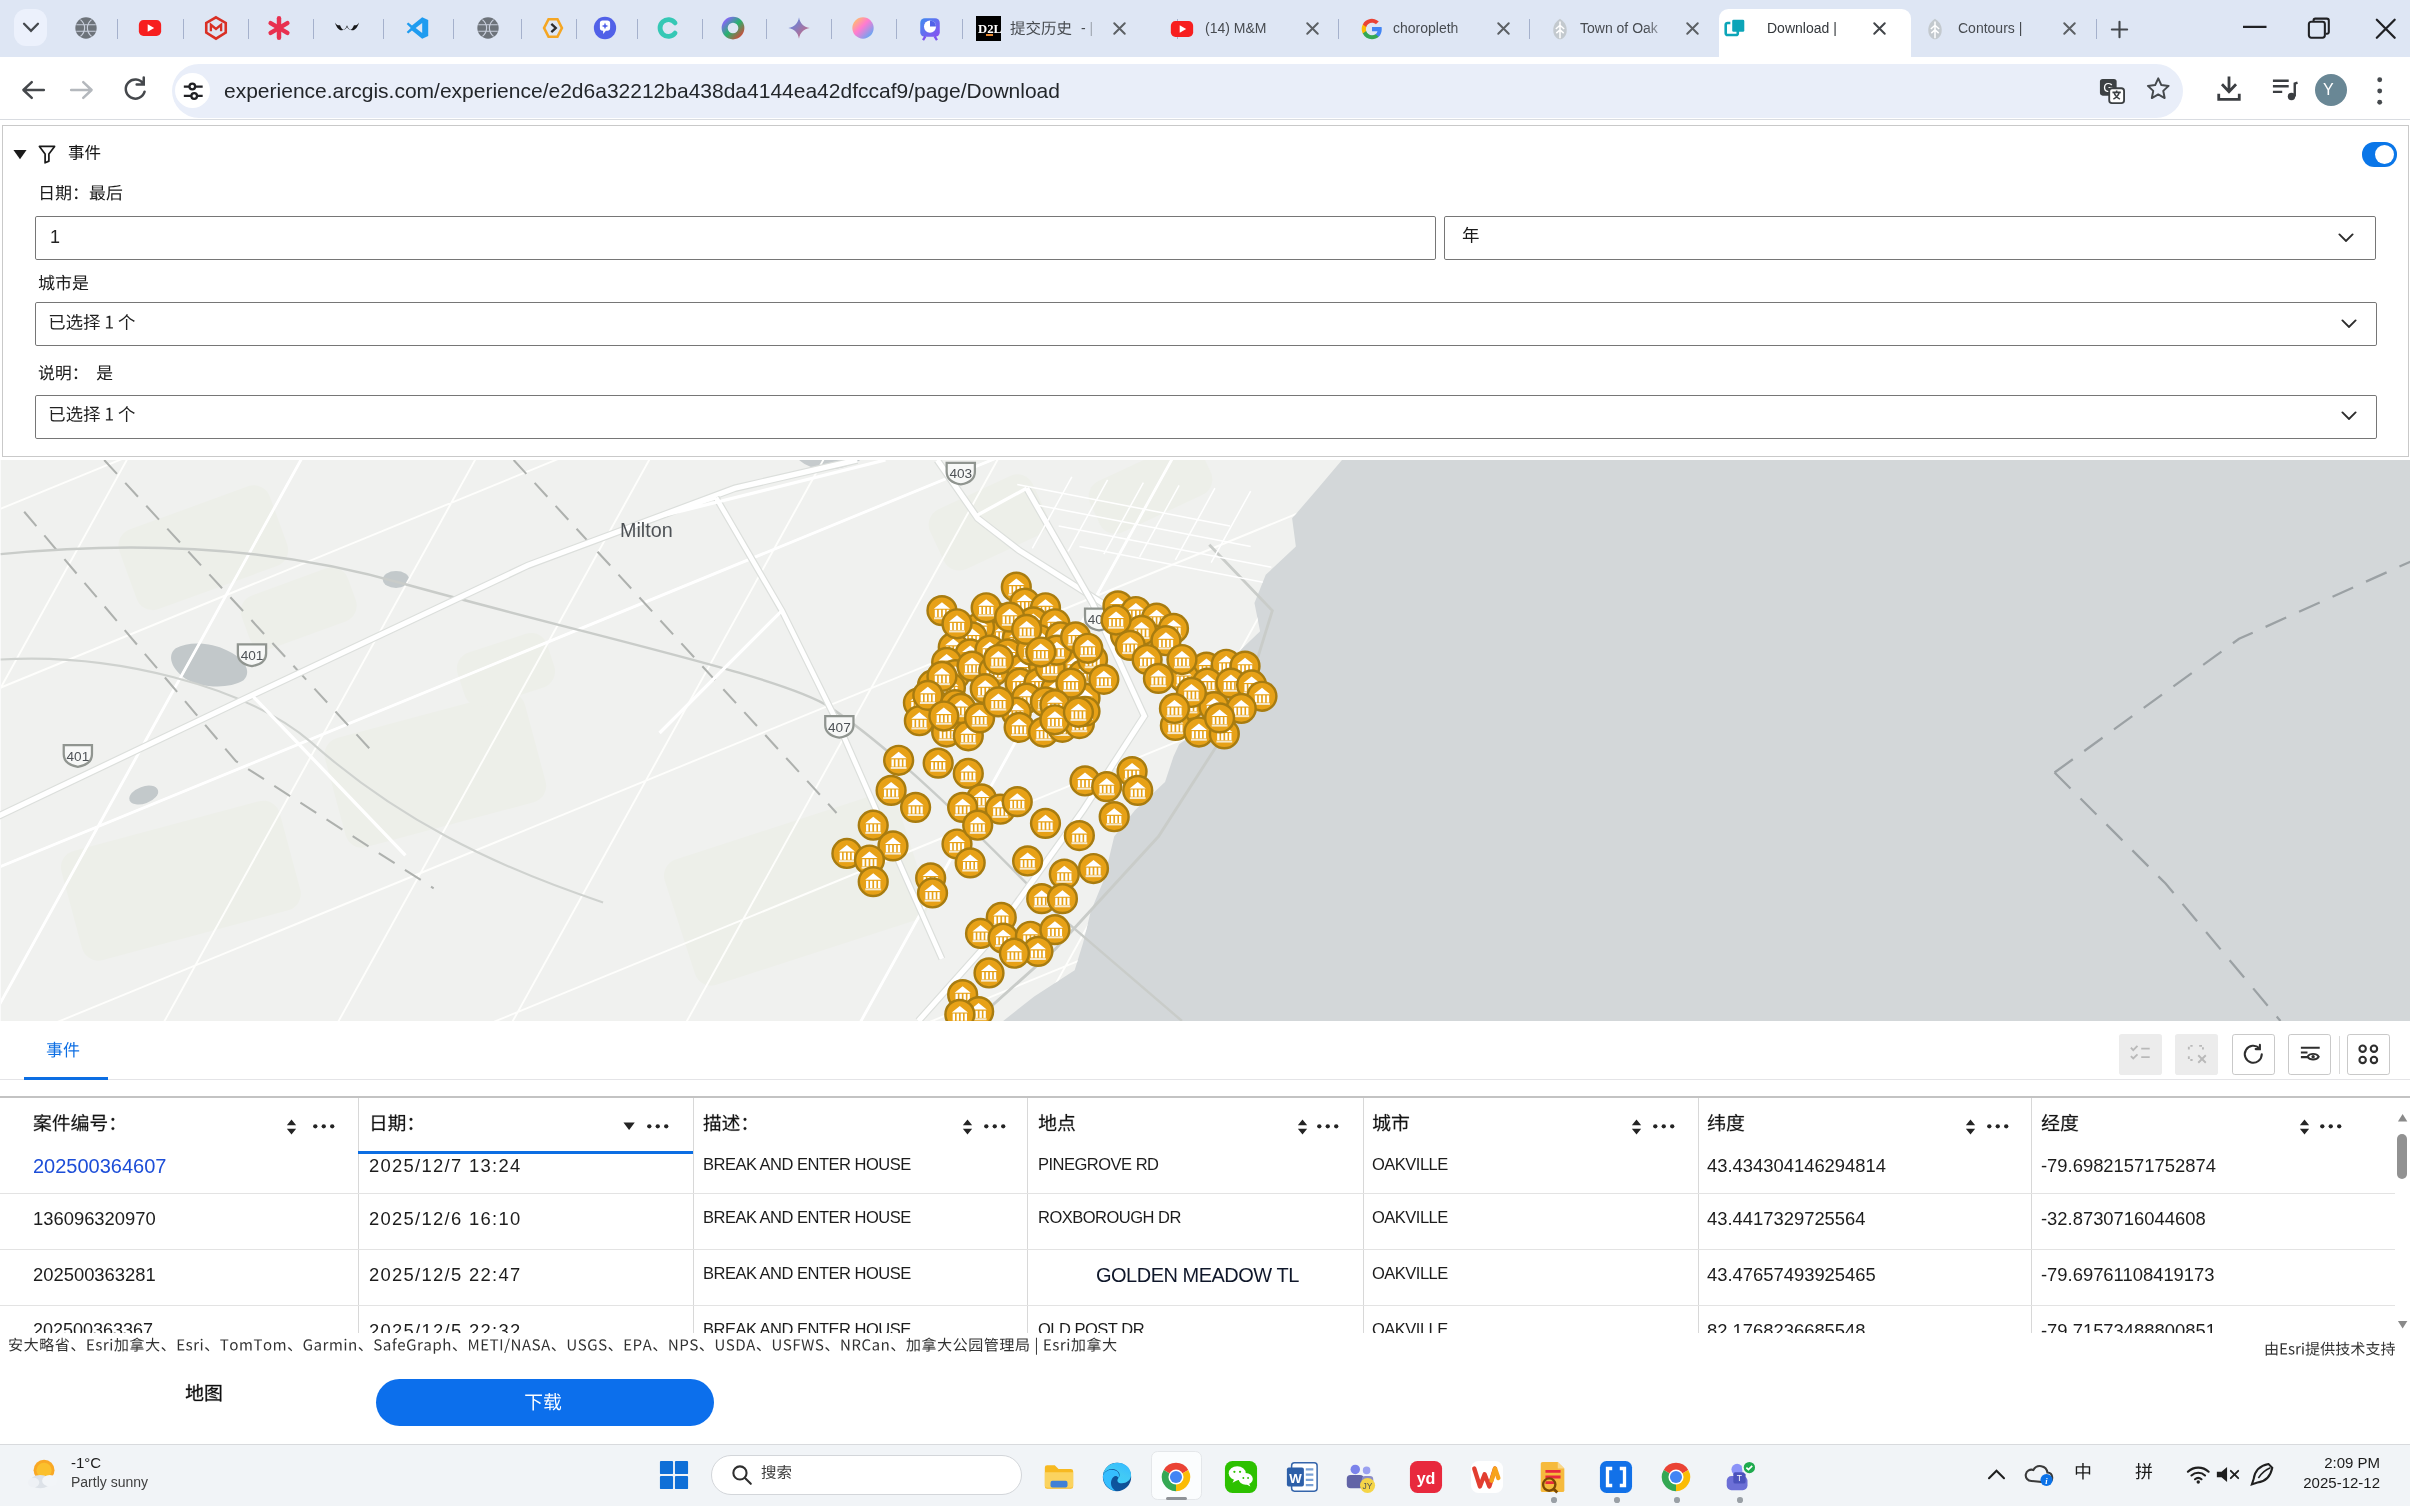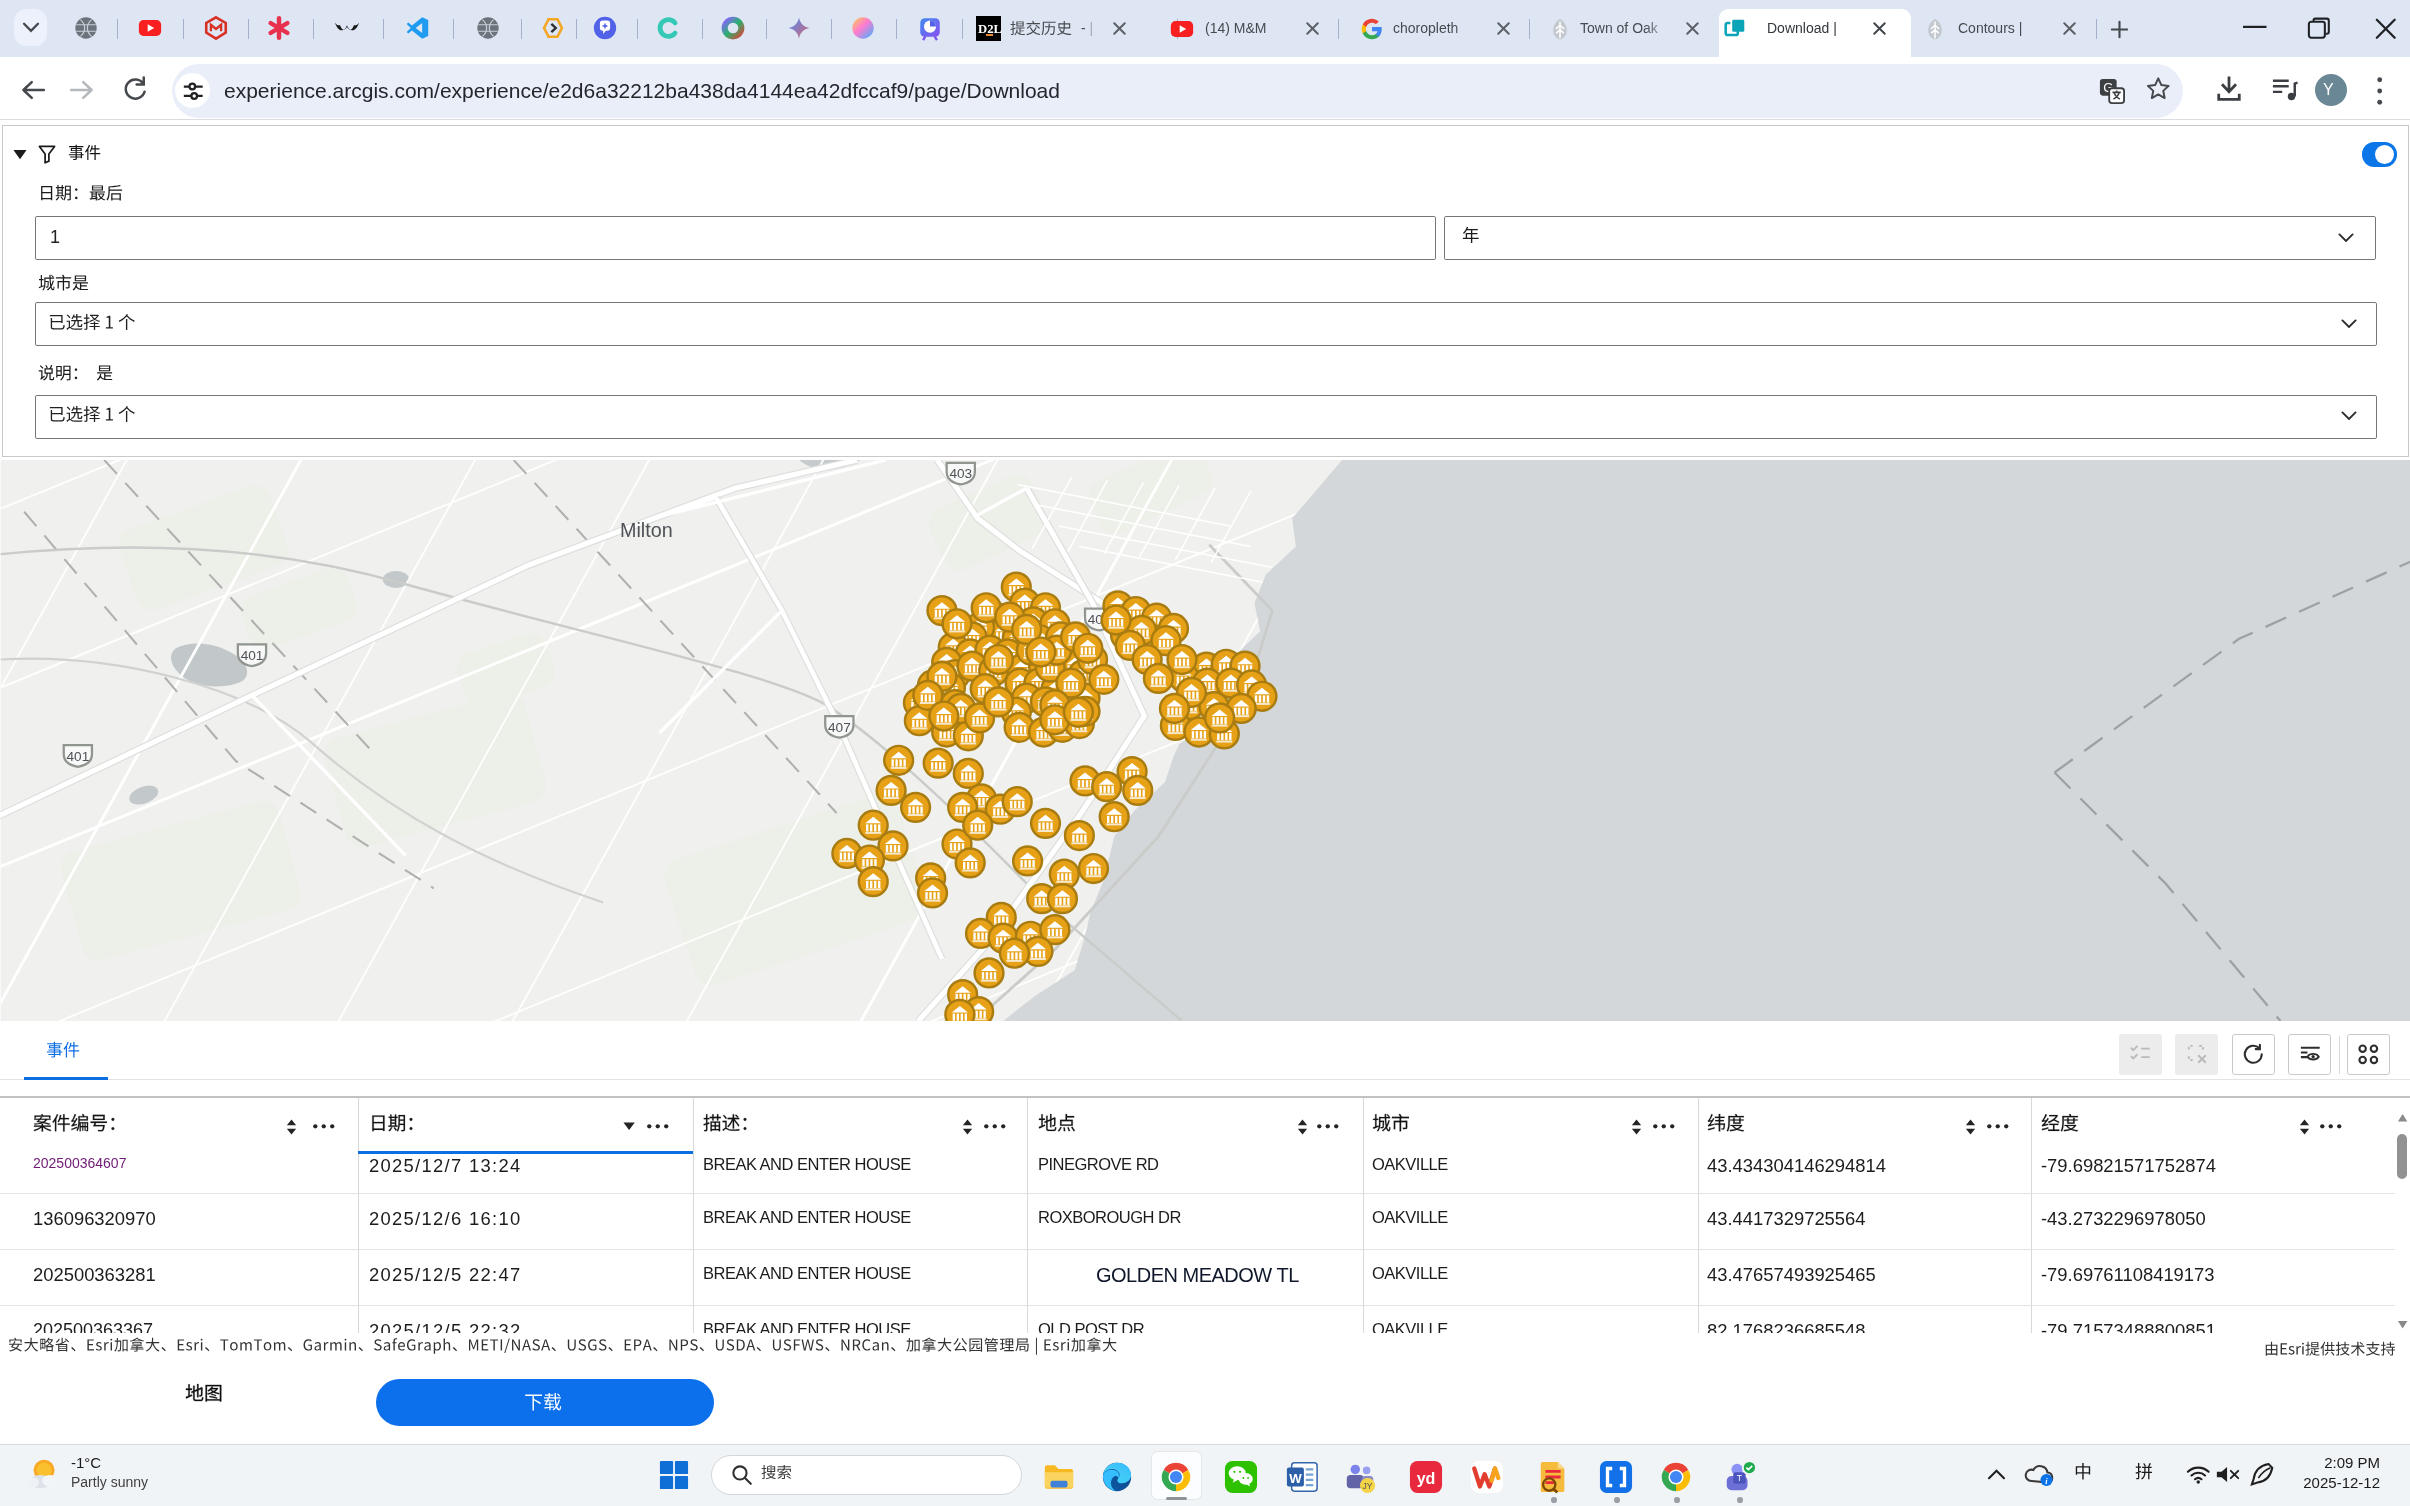--- a/index.html
+++ b/index.html
@@ -697,34 +697,34 @@
     <path d="M7 0.5 L12 6.5 H2 Z M7 16.5 L2 10.5 H12 Z" fill="#242424"></path>
   </svg>
 <svg class="abs" style="left:2319px;top:1123px" width="23.5" height="6.6" viewBox="0 0 25 7">
     <g fill="#242424">
       <circle cx="3.5" cy="3.5" r="2.3"></circle>
       <circle cx="12.5" cy="3.5" r="2.3"></circle>
       <circle cx="21.5" cy="3.5" r="2.3"></circle>
     </g>
   </svg>
 <div class="abs" style="left:358px;top:1151px;width:335px;height:2.8px;background:#0c6ee3"></div>
-<div class="abs" style="left:33px;top:1155px;font-size:14px;letter-spacing:0px;color:#701a75;white-space:nowrap">202500364607</div>
+<div class="abs" style="left:33px;top:1155px;font-size:20px;letter-spacing:0px;color:#1d4ed8;white-space:nowrap">202500364607</div>
 <div class="abs" style="left:369px;top:1155px;font-size:18.4px;letter-spacing:1.3px;color:#1c1c1c;white-space:nowrap">2025/12/7 13:24</div>
 <div class="abs" style="left:703px;top:1155px;font-size:16.5px;letter-spacing:-0.5px;color:#1c1c1c;white-space:nowrap">BREAK AND ENTER HOUSE</div>
 <div class="abs" style="left:1038px;top:1155px;font-size:16.5px;letter-spacing:-0.5px;color:#1c1c1c;white-space:nowrap">PINEGROVE RD</div>
 <div class="abs" style="left:1372px;top:1155px;font-size:16.5px;letter-spacing:-0.5px;color:#1c1c1c;white-space:nowrap">OAKVILLE</div>
 <div class="abs" style="left:1707px;top:1155px;font-size:18.4px;letter-spacing:0px;color:#1c1c1c;white-space:nowrap">43.434304146294814</div>
 <div class="abs" style="left:2041px;top:1155px;font-size:18.4px;letter-spacing:0px;color:#1c1c1c;white-space:nowrap">-79.69821571752874</div>
 <div class="abs" style="left:33px;top:1208px;font-size:18.4px;letter-spacing:0px;color:#1c1c1c;white-space:nowrap">136096320970</div>
 <div class="abs" style="left:369px;top:1208px;font-size:18.4px;letter-spacing:1.3px;color:#1c1c1c;white-space:nowrap">2025/12/6 16:10</div>
 <div class="abs" style="left:703px;top:1208px;font-size:16.5px;letter-spacing:-0.5px;color:#1c1c1c;white-space:nowrap">BREAK AND ENTER HOUSE</div>
 <div class="abs" style="left:1038px;top:1208px;font-size:16.5px;letter-spacing:-0.5px;color:#1c1c1c;white-space:nowrap">ROXBOROUGH DR</div>
 <div class="abs" style="left:1372px;top:1208px;font-size:16.5px;letter-spacing:-0.5px;color:#1c1c1c;white-space:nowrap">OAKVILLE</div>
 <div class="abs" style="left:1707px;top:1208px;font-size:18.4px;letter-spacing:0px;color:#1c1c1c;white-space:nowrap">43.4417329725564</div>
-<div class="abs" style="left:2041px;top:1208px;font-size:18.4px;letter-spacing:0px;color:#1c1c1c;white-space:nowrap">-43.2732296978050</div>
+<div class="abs" style="left:2041px;top:1208px;font-size:18.4px;letter-spacing:0px;color:#1c1c1c;white-space:nowrap">-32.8730716044608</div>
 <div class="abs" style="left:33px;top:1264px;font-size:18.4px;letter-spacing:0px;color:#1c1c1c;white-space:nowrap">202500363281</div>
 <div class="abs" style="left:369px;top:1264px;font-size:18.4px;letter-spacing:1.3px;color:#1c1c1c;white-space:nowrap">2025/12/5 22:47</div>
 <div class="abs" style="left:703px;top:1264px;font-size:16.5px;letter-spacing:-0.5px;color:#1c1c1c;white-space:nowrap">BREAK AND ENTER HOUSE</div>
 <div class="abs" style="left:1096px;top:1264px;font-size:20px;letter-spacing:-0.5px;color:#0f172a;white-space:nowrap">GOLDEN MEADOW TL</div>
 <div class="abs" style="left:1372px;top:1264px;font-size:16.5px;letter-spacing:-0.5px;color:#1c1c1c;white-space:nowrap">OAKVILLE</div>
 <div class="abs" style="left:1707px;top:1264px;font-size:18.4px;letter-spacing:0px;color:#1c1c1c;white-space:nowrap">43.47657493925465</div>
 <div class="abs" style="left:2041px;top:1264px;font-size:18.4px;letter-spacing:0px;color:#1c1c1c;white-space:nowrap">-79.69761108419173</div>
 <div class="abs" style="left:33px;top:1320px;font-size:18px;letter-spacing:0px;color:#1c1c1c;white-space:nowrap">202500363367</div>
 <div class="abs" style="left:369px;top:1320px;font-size:18.4px;letter-spacing:1.3px;color:#1c1c1c;white-space:nowrap">2025/12/5 22:32</div>
 <div class="abs" style="left:703px;top:1320px;font-size:16.5px;letter-spacing:-0.5px;color:#1c1c1c;white-space:nowrap">BREAK AND ENTER HOUSE</div>

